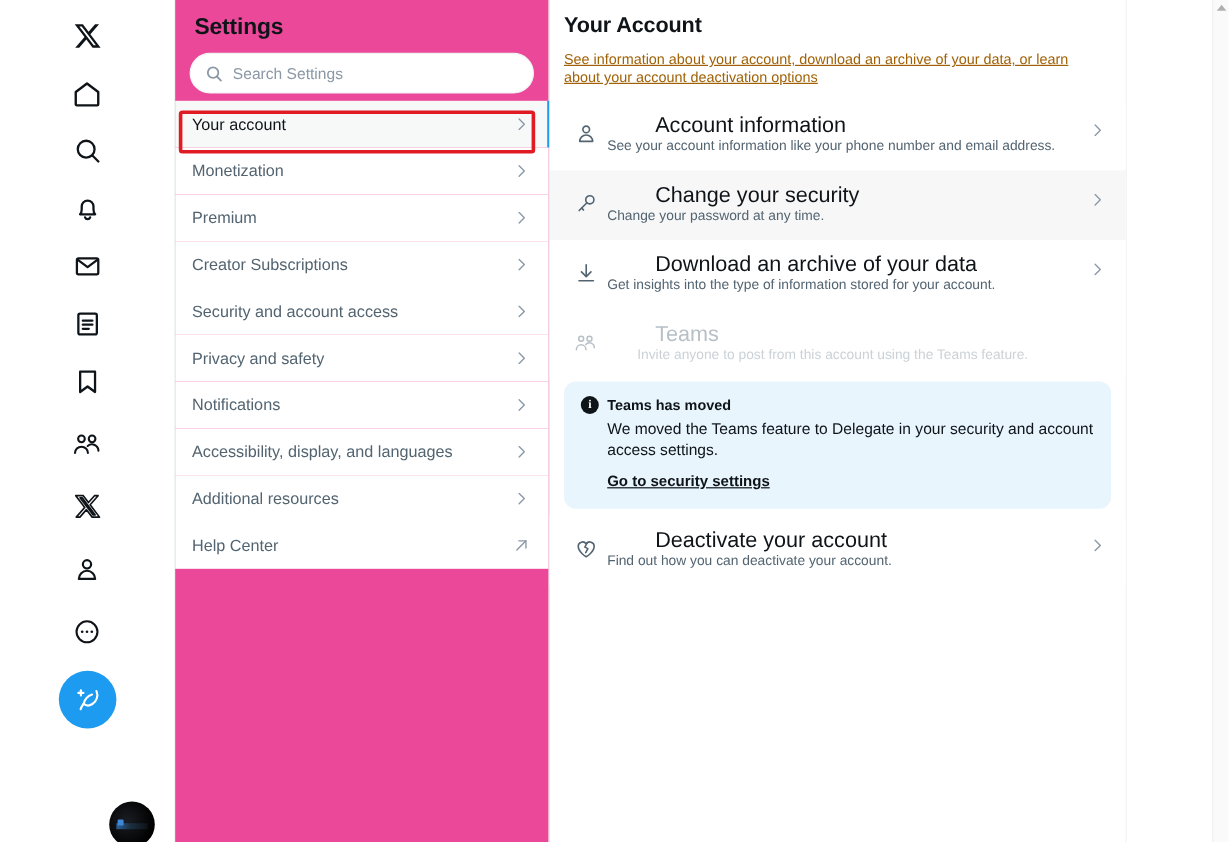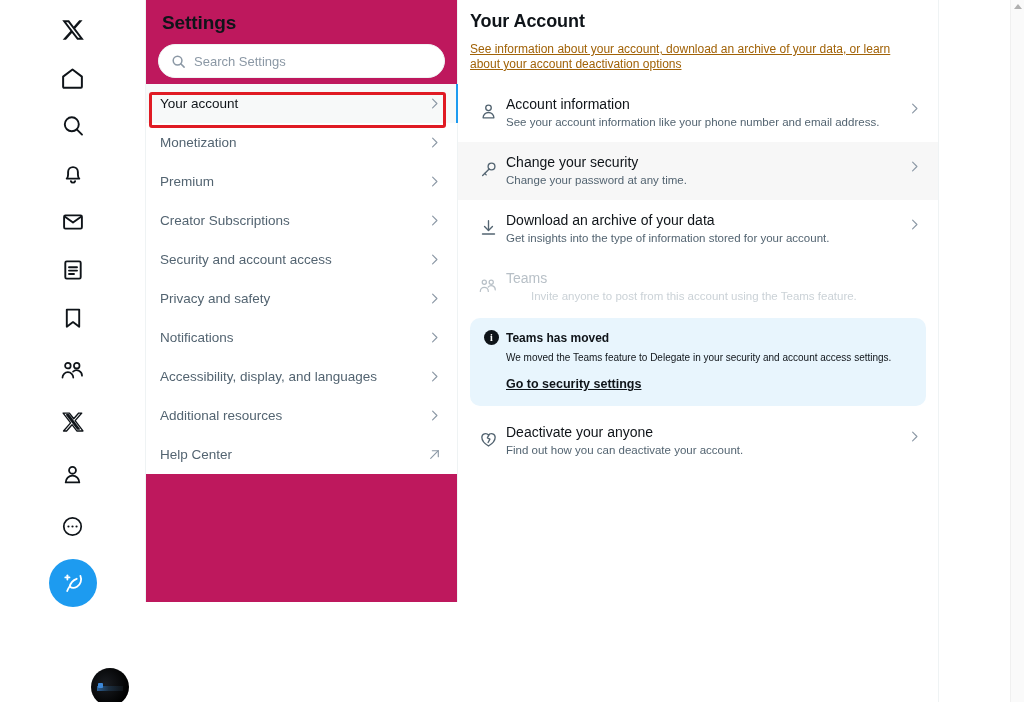--- a/index.html
+++ b/index.html
@@ -83,24 +83,24 @@
     left: 7px; top: 15px;
     width: 5px; height: 5px;
     background: #3d88d8;
     border-radius: 1px;
   }
 
   
   .settings-col {
     width: 313px;
     flex: 0 0 313px;
-    height: 602px;
+    height: 702px;
     border-left: 1px solid #eff3f4;
     border-right: 1px solid #eff3f4;
-    background: #be185d;
+    background: #ec4899;
     position: relative;
   }
 
   .settings-title {
     font-size: 19px;
     font-weight: bold;
     letter-spacing: -0.1px;
     padding: 12px 16px 10px 16px;
     color: #0f1419;
   }
@@ -217,23 +217,24 @@
     display: flex;
     align-items: center;
     justify-content: center;
     color: #536471;
     padding-top: 8px;
   }
   .row.disabled .row-icon { color: #b8c0c7; }
 
   .row-text { flex: 1; padding-top: 1px; }
   .row-title {
-    font-size: 14px;
+    font-size: 18px;
     color: #0f1419;
     line-height: 18px;
+    margin-left: 40px;
   }
   .row-sub {
     font-size: 11.5px;
     color: #536471;
     line-height: 16px;
     margin-top: 1px;
   }
   .row.disabled .row-title { color: #b8c0c7; }
   .row.disabled .row-sub { color: #cbd2d7; margin-left: 25px; }
 
@@ -259,21 +260,21 @@
     align-items: center;
     gap: 7px;
     margin-bottom: 4px;
   }
   .callout-head .c-title {
     font-size: 12px;
     font-weight: bold;
     color: #0f1419;
   }
   .callout-body {
-    font-size: 10px;
+    font-size: 13px;
     line-height: 17px;
     color: #0f1419;
     padding-left: 22px;
   }
   .callout-link {
     display: inline-block;
     margin-top: 11px;
     margin-left: 22px;
     font-size: 12.5px;
     font-weight: bold;
@@ -619,21 +620,21 @@
     </div>
 
     <div class="row" style="margin-top:6px;">
       <div class="row-icon">
         <svg width="19" height="19" viewBox="0 0 24 24" fill="none" stroke="currentColor" stroke-width="1.7" stroke-linejoin="round" stroke-linecap="round">
           <path d="M12 20.2S3.6 15.3 3.6 9.2A4.6 4.6 0 0 1 12 6.6a4.6 4.6 0 0 1 8.4 2.6c0 6.1-8.4 11-8.4 11z"></path>
           <path d="M12.9 5.6 10.6 10l3.2 1.6-2.3 4.2"></path>
         </svg>
       </div>
       <div class="row-text">
-        <div class="row-title">Deactivate your anyone</div>
+        <div class="row-title">Deactivate your account</div>
         <div class="row-sub">Find out how you can deactivate your account.</div>
       </div>
       <div class="row-chev">
         <svg width="13" height="13" viewBox="0 0 24 24" fill="none" stroke="currentColor" stroke-width="2.1" stroke-linecap="round" stroke-linejoin="round">
           <polyline points="8.5,4 16.5,12 8.5,20"></polyline>
         </svg>
       </div>
     </div>
   </section>
 

